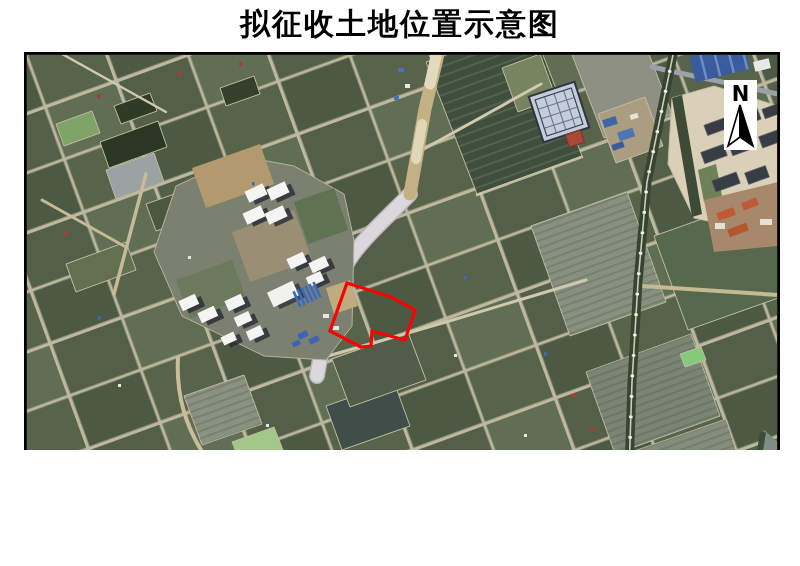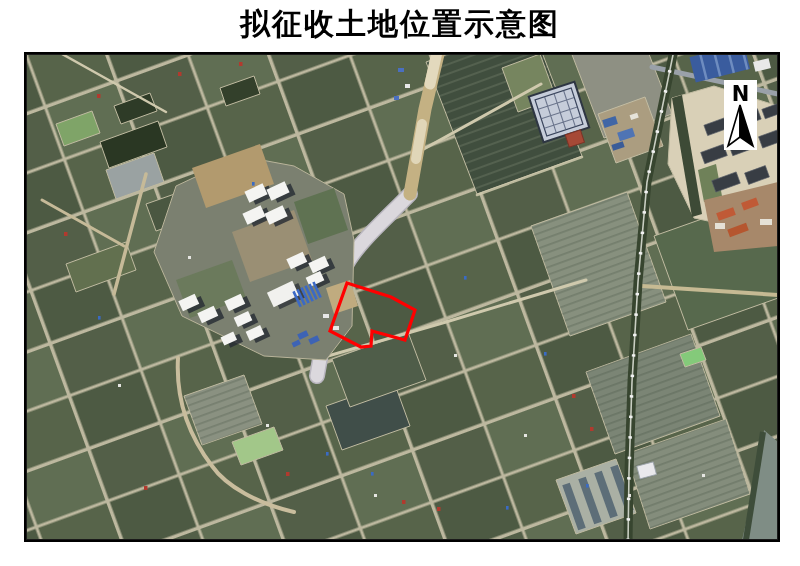--- a/index.html
+++ b/index.html
@@ -1,16 +1,16 @@
 <!DOCTYPE html>
 <html><head>
 <meta charset="utf-8">
 <style>
   html,body{margin:0;padding:0;background:#ffffff;}
-  .stage{position:relative;width:800px;height:566px;background:#fff;overflow:hidden;
+  .stage{position:relative;width:800px;height:450px;background:#fff;overflow:hidden;
          font-family:"Liberation Sans",sans-serif;}
   .page-title{position:absolute;top:4px;left:0;width:800px;text-align:center;
               font-size:30px;font-weight:700;color:#000;letter-spacing:2px;margin:0;}
   .map-frame{position:absolute;left:24px;top:52px;width:752px;height:486px;
              border:2px solid #000;box-sizing:content-box;background:#5a6850;}
   svg{display:block;}
   .nlabel{font-family:"DejaVu Sans","Liberation Sans",sans-serif;font-weight:bold;font-size:21px;}
 </style>
 </head>
 <body>

